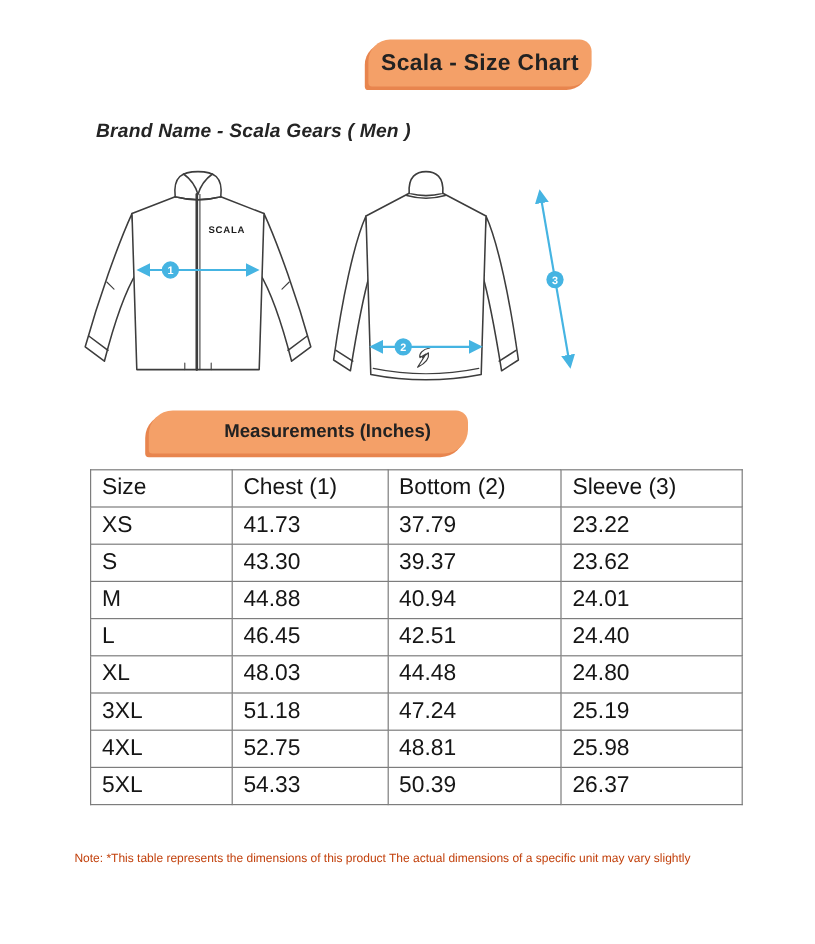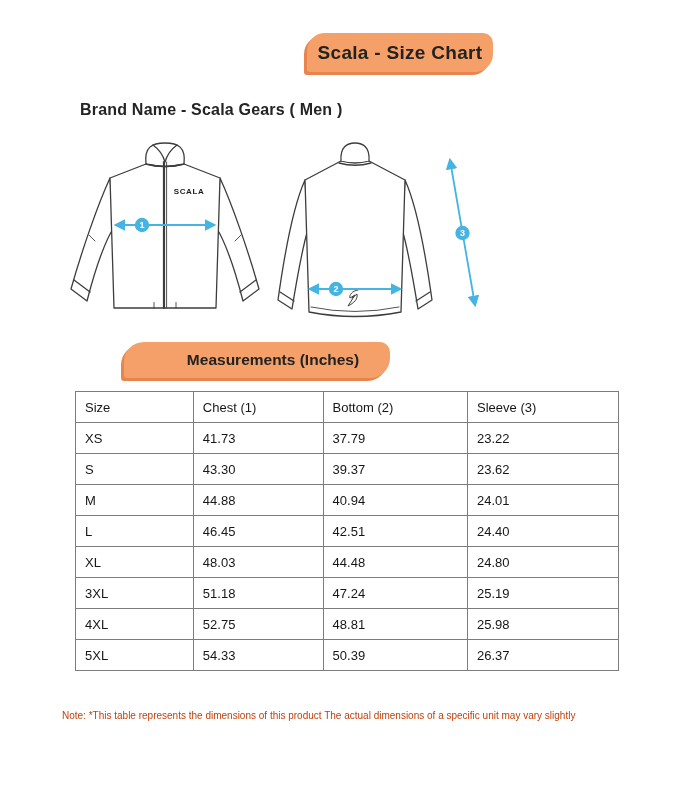--- a/index.html
+++ b/index.html
@@ -11,25 +11,25 @@
   }
   .banner{
     position:absolute;display:flex;align-items:center;justify-content:center;
     background:var(--banner-orange);
     border-radius:18px 10px 18px 3px;
     box-shadow:-3px 3px 0 0 var(--banner-shadow);
     font-weight:bold;color:#222222;margin-left:48px;
   }
   .title-banner{left:259px;top:33px;width:186px;height:39px;font-size:19px;letter-spacing:.3px;}
   .measure-banner{left:76px;top:342px;width:234px;height:36px;font-size:15.5px;border-radius:20px 10px 20px 3px;padding-left:32px;}
-  .brand-line{position:absolute;left:80px;top:101px;font-size:16px;font-weight:bold;color:#242424;letter-spacing:.2px;}
+  .brand-line{position:absolute;left:80px;top:101px;font-size:16px;font-weight:bold;color:#242424;letter-spacing:.2px;font-style:italic;}
   .illo{position:absolute;left:58px;top:132px;}
   .size-table{
     position:absolute;left:75px;top:391px;width:544px;
-    border-collapse:collapse;table-layout:fixed;font-size:13px;color:#161616;
+    border-collapse:collapse;table-layout:fixed;font-size:19px;color:#161616;
   }
   .size-table th,.size-table td{
     border:1px solid var(--table-border);text-align:left;font-weight:400;
     padding:0 0 0 9px;height:31px;box-sizing:border-box;vertical-align:middle;
   }
   .note-text{position:absolute;left:62px;top:708px;width:592px;font-size:10px;line-height:1.55;color:#c2410c;margin:0;}
   svg text.illo-logo{font-family:"Liberation Sans",sans-serif;font-weight:bold;}
   svg text.marker-num{font-family:"Liberation Sans",sans-serif;font-weight:bold;fill:#ffffff;}
 </style>
 </head>

